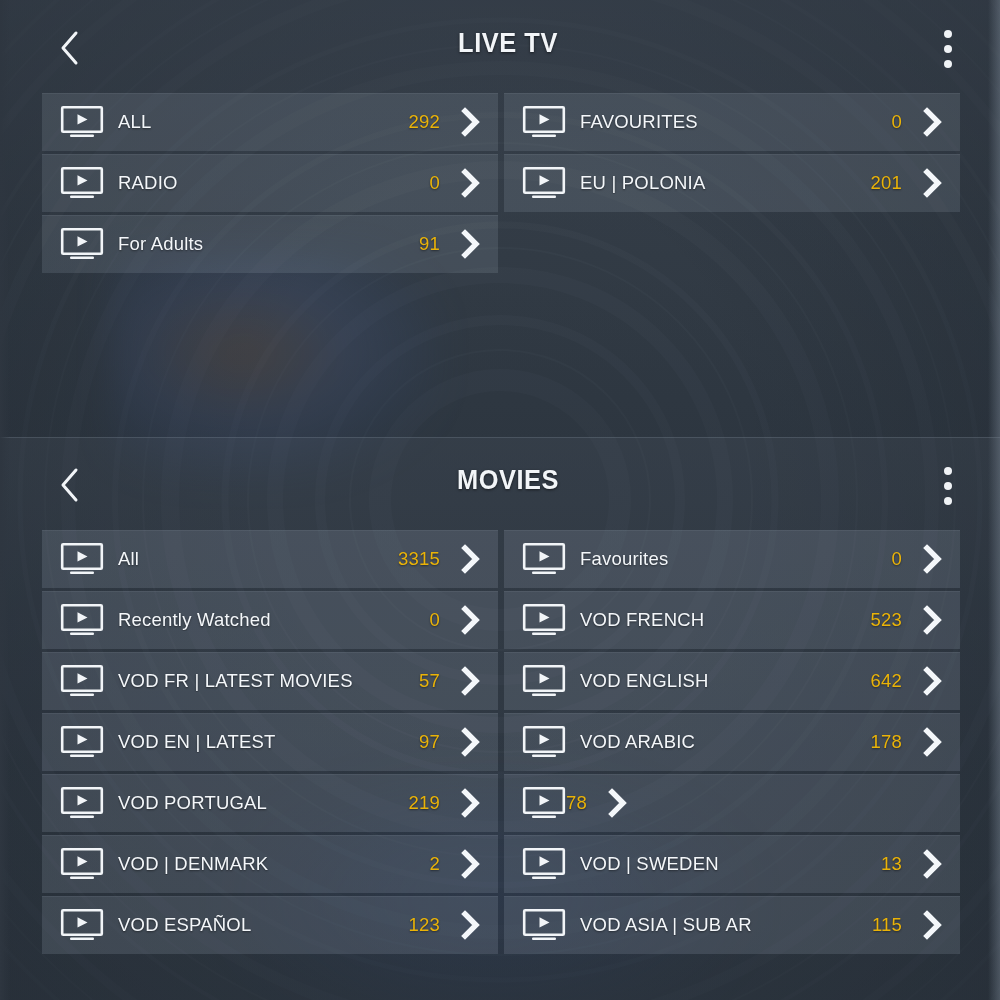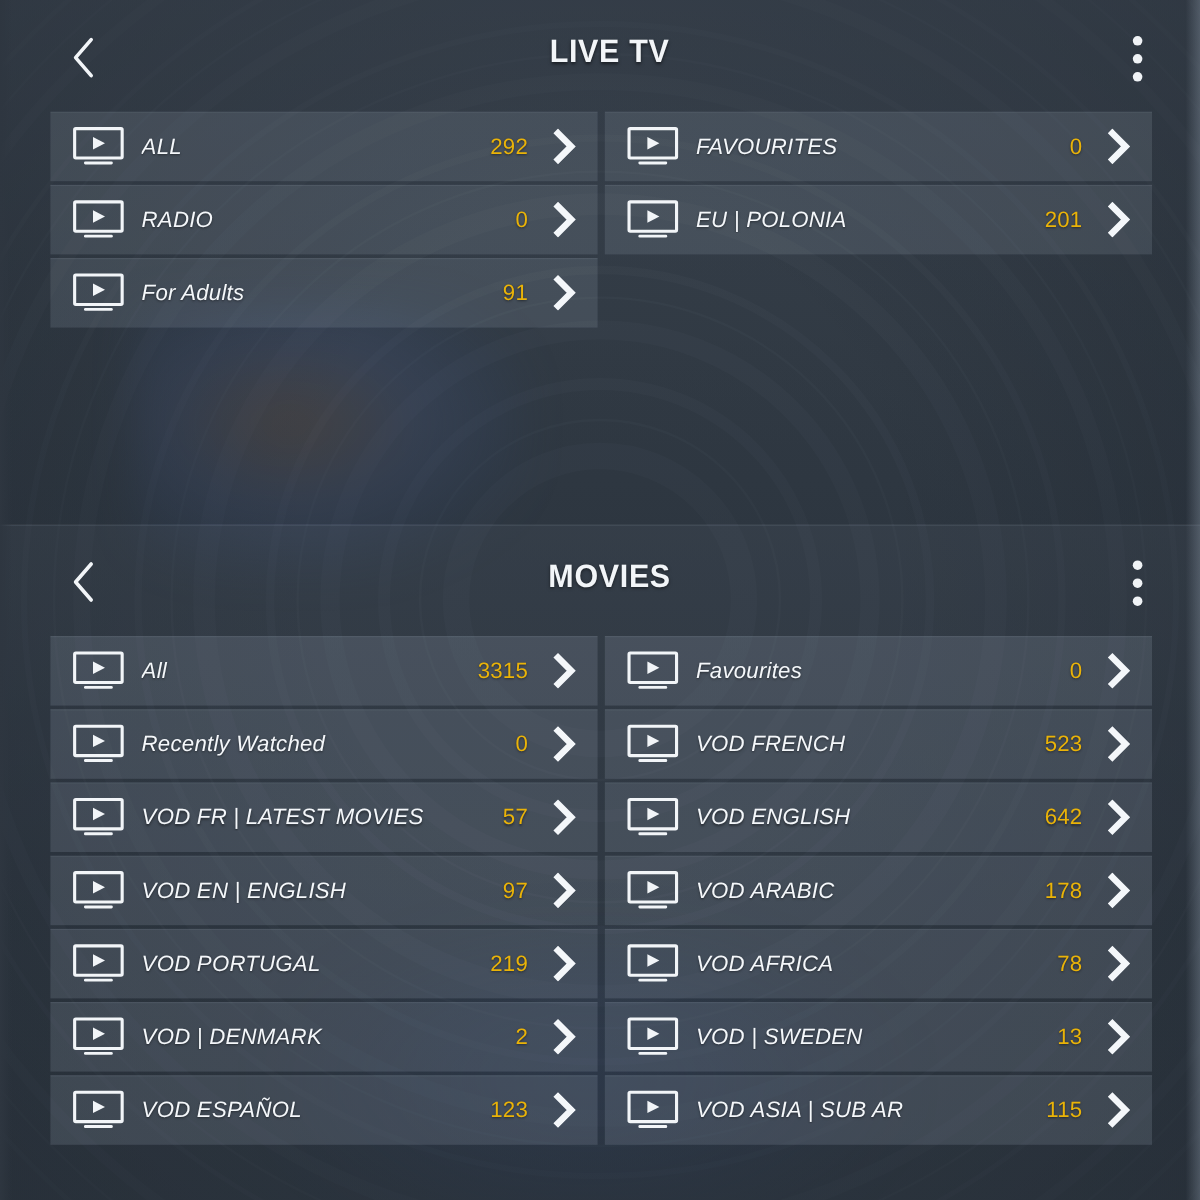--- a/index.html
+++ b/index.html
@@ -161,21 +161,20 @@
     flex: 1 1 auto;
     margin-left: 14px;
     color: #f4f7fa;
     font-size: 18.5px;
     font-weight: normal;
     letter-spacing: .2px;
     white-space: nowrap;
     overflow: hidden;
     text-overflow: clip;
     text-shadow: 0 1px 2px rgba(0,0,0,.45);
-    font-style: italic;
   }
   .tile-count {
     flex: 0 0 auto;
     color: #eab308;
     font-size: 18.5px;
     letter-spacing: .2px;
     text-align: right;
     margin-right: 18px;
     text-shadow: 0 1px 2px rgba(0,0,0,.45);
   }
@@ -399,21 +398,21 @@
               </span>
             </div>
             <div class="tile">
               <span class="tv-icon">
                 <svg width="44" height="34" viewBox="0 0 44 34" xmlns="http://www.w3.org/2000/svg">
                   <rect x="2.2" y="2.2" width="39.6" height="24.5" rx="1" fill="none" stroke="#f2f5f8" stroke-width="2.6"></rect>
                   <path d="M17.5 9.2 L27.5 14.4 L17.5 19.6 Z" fill="#f2f5f8"></path>
                   <rect x="10" y="29.6" width="24" height="2.4" rx="1.1" fill="#f2f5f8"></rect>
                 </svg>
               </span>
-              <span class="tile-label">VOD EN | ENGLISH</span>
+              <span class="tile-label">VOD EN | LATEST</span>
               <span class="tile-count">97</span>
               <span class="tile-arrow">
                 <svg width="22" height="30" viewBox="0 0 22 30" xmlns="http://www.w3.org/2000/svg">
                   <path d="M5 4 L16 15 L5 26" fill="none" stroke="#f4f7fa" stroke-width="5.4" stroke-linecap="square" stroke-linejoin="miter"></path>
                 </svg>
               </span>
             </div>
             <div class="tile">
               <span class="tv-icon">
                 <svg width="44" height="34" viewBox="0 0 44 34" xmlns="http://www.w3.org/2000/svg">
@@ -529,21 +528,20 @@
               </span>
             </div>
             <div class="tile">
               <span class="tv-icon">
                 <svg width="44" height="34" viewBox="0 0 44 34" xmlns="http://www.w3.org/2000/svg">
                   <rect x="2.2" y="2.2" width="39.6" height="24.5" rx="1" fill="none" stroke="#f2f5f8" stroke-width="2.6"></rect>
                   <path d="M17.5 9.2 L27.5 14.4 L17.5 19.6 Z" fill="#f2f5f8"></path>
                   <rect x="10" y="29.6" width="24" height="2.4" rx="1.1" fill="#f2f5f8"></rect>
                 </svg>
               </span>
-              <span class="tile-label">VOD AFRICA</span>
               <span class="tile-count">78</span>
               <span class="tile-arrow">
                 <svg width="22" height="30" viewBox="0 0 22 30" xmlns="http://www.w3.org/2000/svg">
                   <path d="M5 4 L16 15 L5 26" fill="none" stroke="#f4f7fa" stroke-width="5.4" stroke-linecap="square" stroke-linejoin="miter"></path>
                 </svg>
               </span>
             </div>
             <div class="tile">
               <span class="tv-icon">
                 <svg width="44" height="34" viewBox="0 0 44 34" xmlns="http://www.w3.org/2000/svg">

